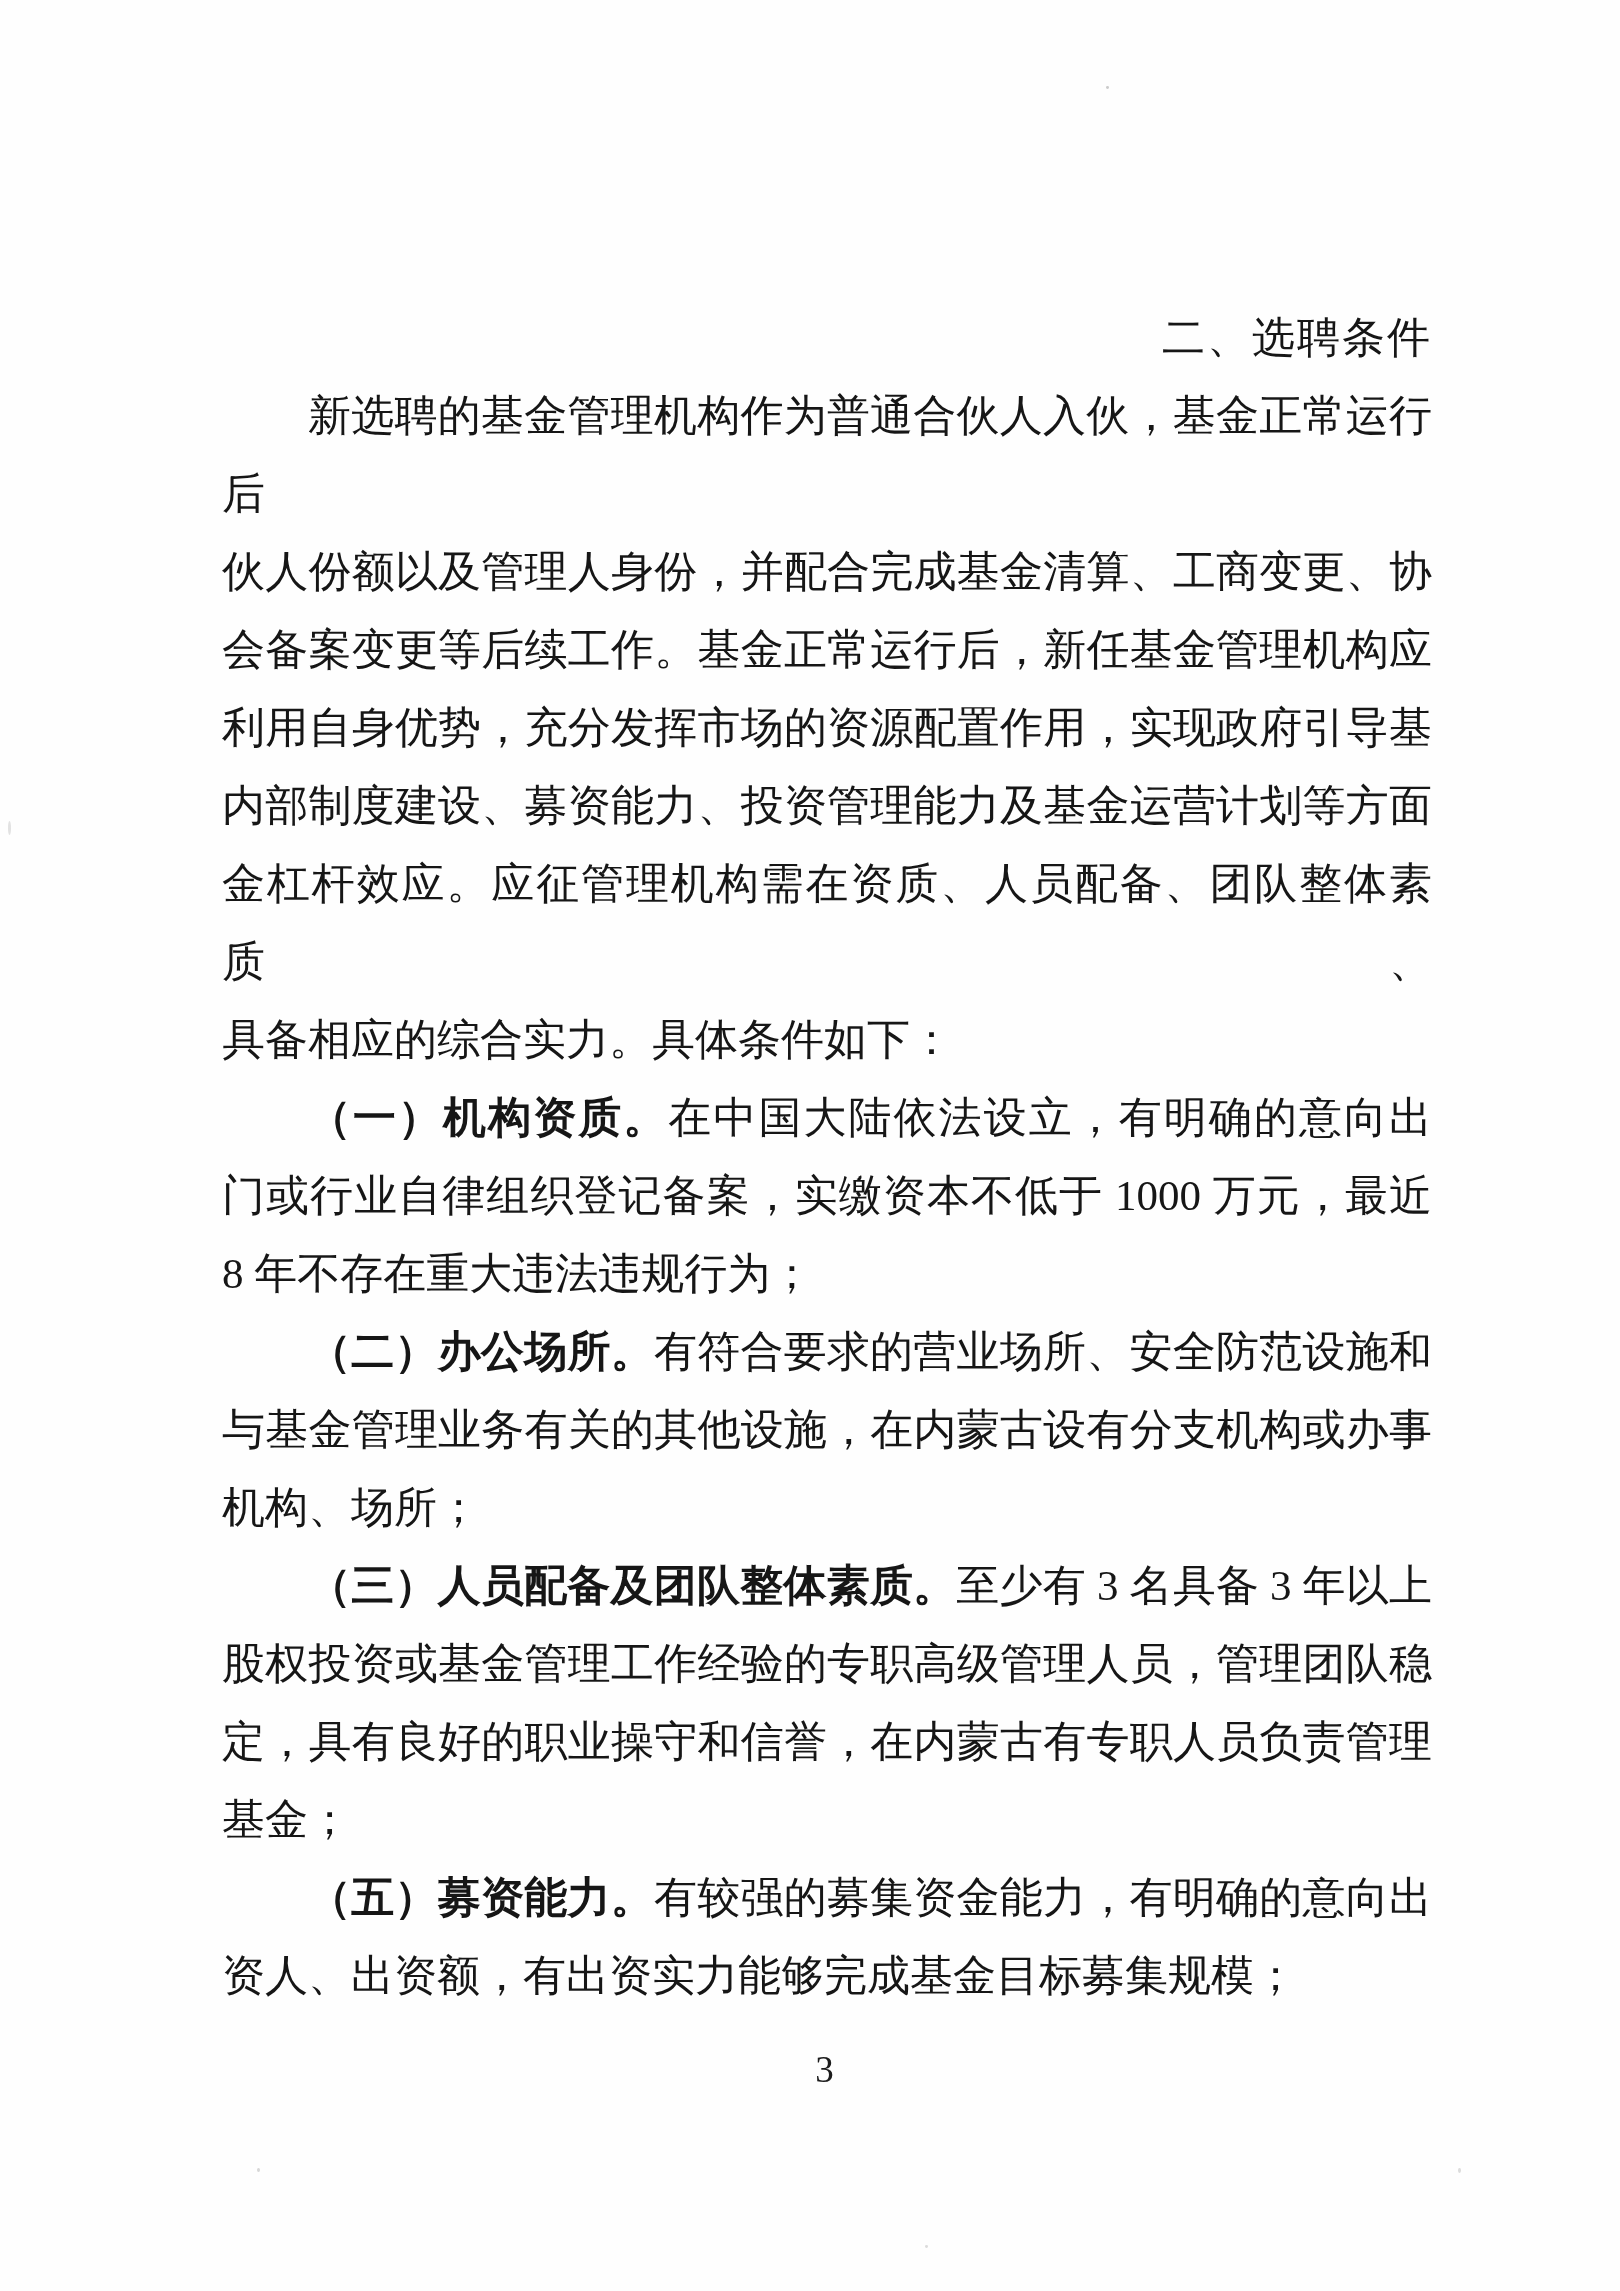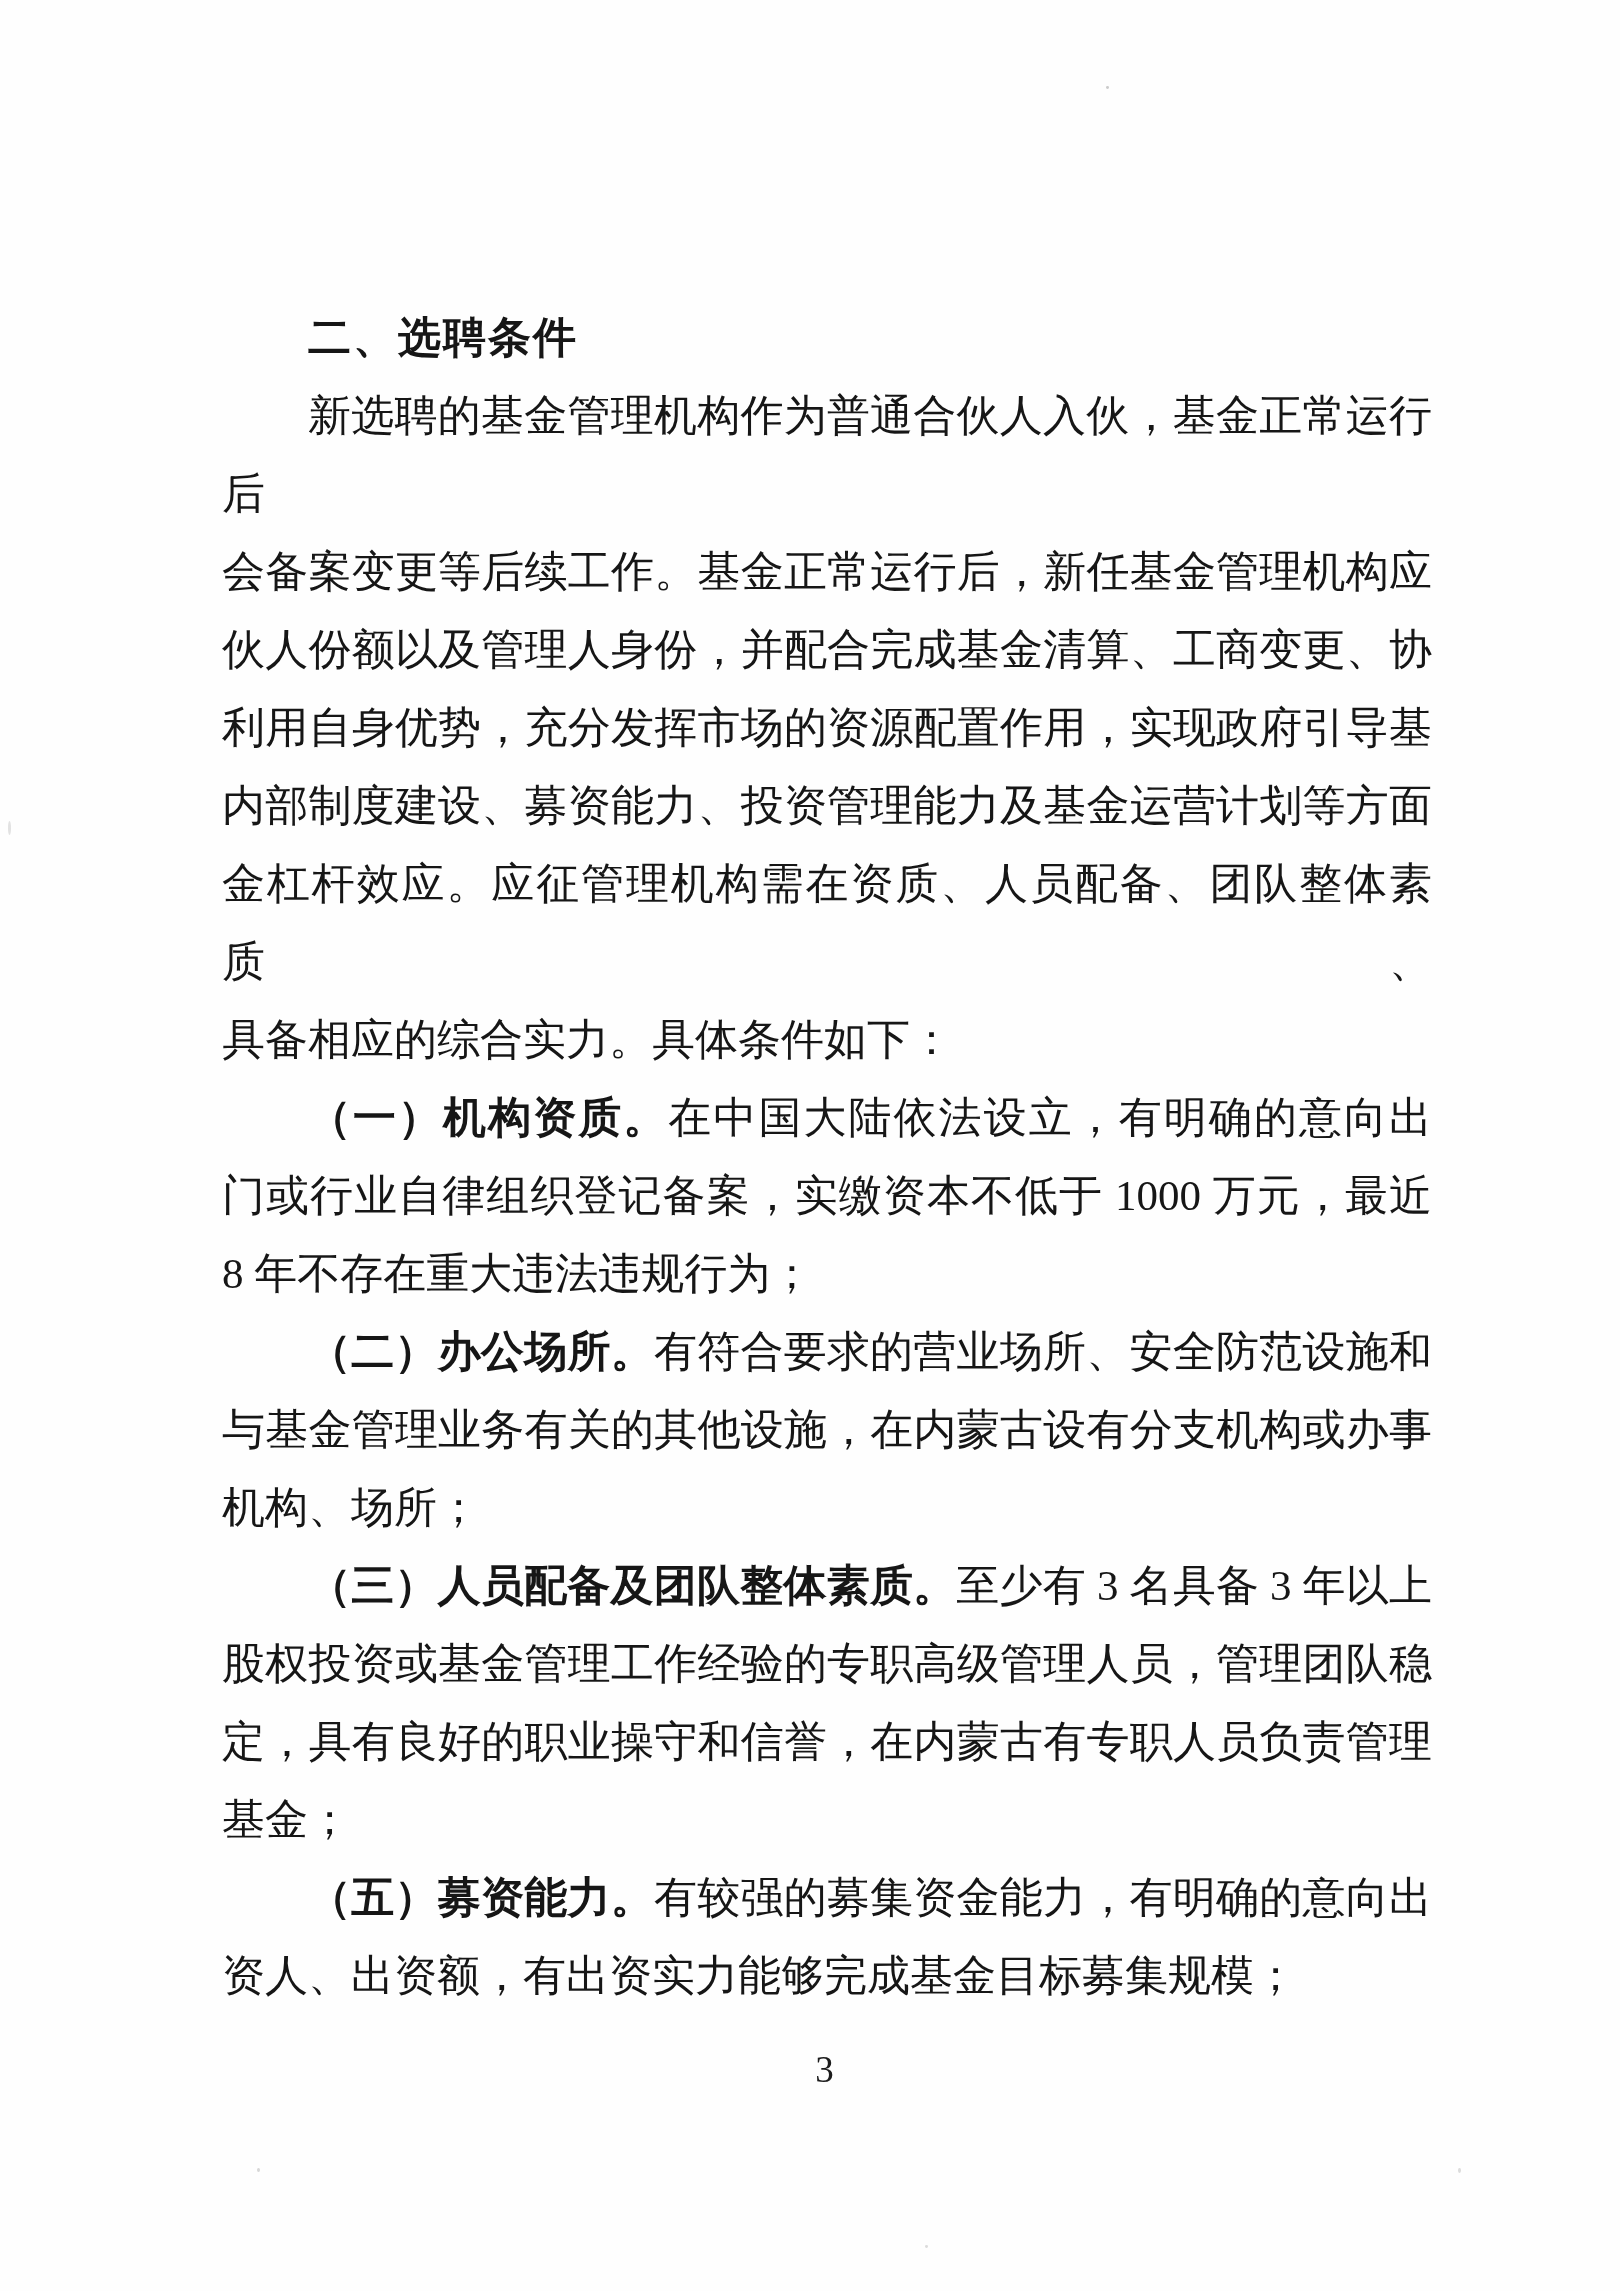--- a/index.html
+++ b/index.html
@@ -19,24 +19,25 @@
   }
   .text-block {
     position: absolute;
     left: 222px;
     top: 299px;
     width: 1210px;
     font-size: 43px;
     line-height: 78px;
   }
   .heading {
-    font-weight: bold;
+    font-weight: normal;
     text-indent: 2em;
     letter-spacing: 2px;
     white-space: nowrap;
+    text-align: right;
   }
   .para { margin: 0; }
   .line {
     text-align: justify;
     text-justify: inter-character;
     min-height: 78px;
   }
   .line.fill {
     text-align-last: justify;
   }
@@ -74,22 +75,22 @@
 </head>
 <body>
 
 <div class="page">
 
   <div class="text-block">
     <div class="heading">二、选聘条件</div>
     <div id="paragraphs">
         <div class="para">
           <div class="line first fill"><span class="seg">新选聘的基金管理机构作为普通合伙人入伙，基金正常运行后</span></div>
+          <div class="line fill"><span class="seg">伙人份额以及管理人身份，并配合完成基金清算、工商变更、协</span></div>
           <div class="line fill"><span class="seg">会备案变更等后续工作。基金正常运行后，新任基金管理机构应</span></div>
-          <div class="line fill"><span class="seg">伙人份额以及管理人身份，并配合完成基金清算、工商变更、协</span></div>
           <div class="line fill"><span class="seg">利用自身优势，充分发挥市场的资源配置作用，实现政府引导基</span></div>
           <div class="line fill"><span class="seg">内部制度建设、募资能力、投资管理能力及基金运营计划等方面</span></div>
           <div class="line fill"><span class="seg">金杠杆效应。应征管理机构需在资质、人员配备、团队整体素质、</span></div>
           <div class="line"><span class="seg">具备相应的综合实力。具体条件如下：</span></div>
         </div>
         <div class="para">
           <div class="line first fill"><span class="seg bold">（一）机构资质。</span><span class="seg">在中国大陆依法设立，有明确的意向出</span></div>
           <div class="line fill"><span class="seg">门或行业自律组织登记备案，实缴资本不低于 1000 万元，最近</span></div>
           <div class="line"><span class="seg">8 年不存在重大违法违规行为；</span></div>
         </div>

